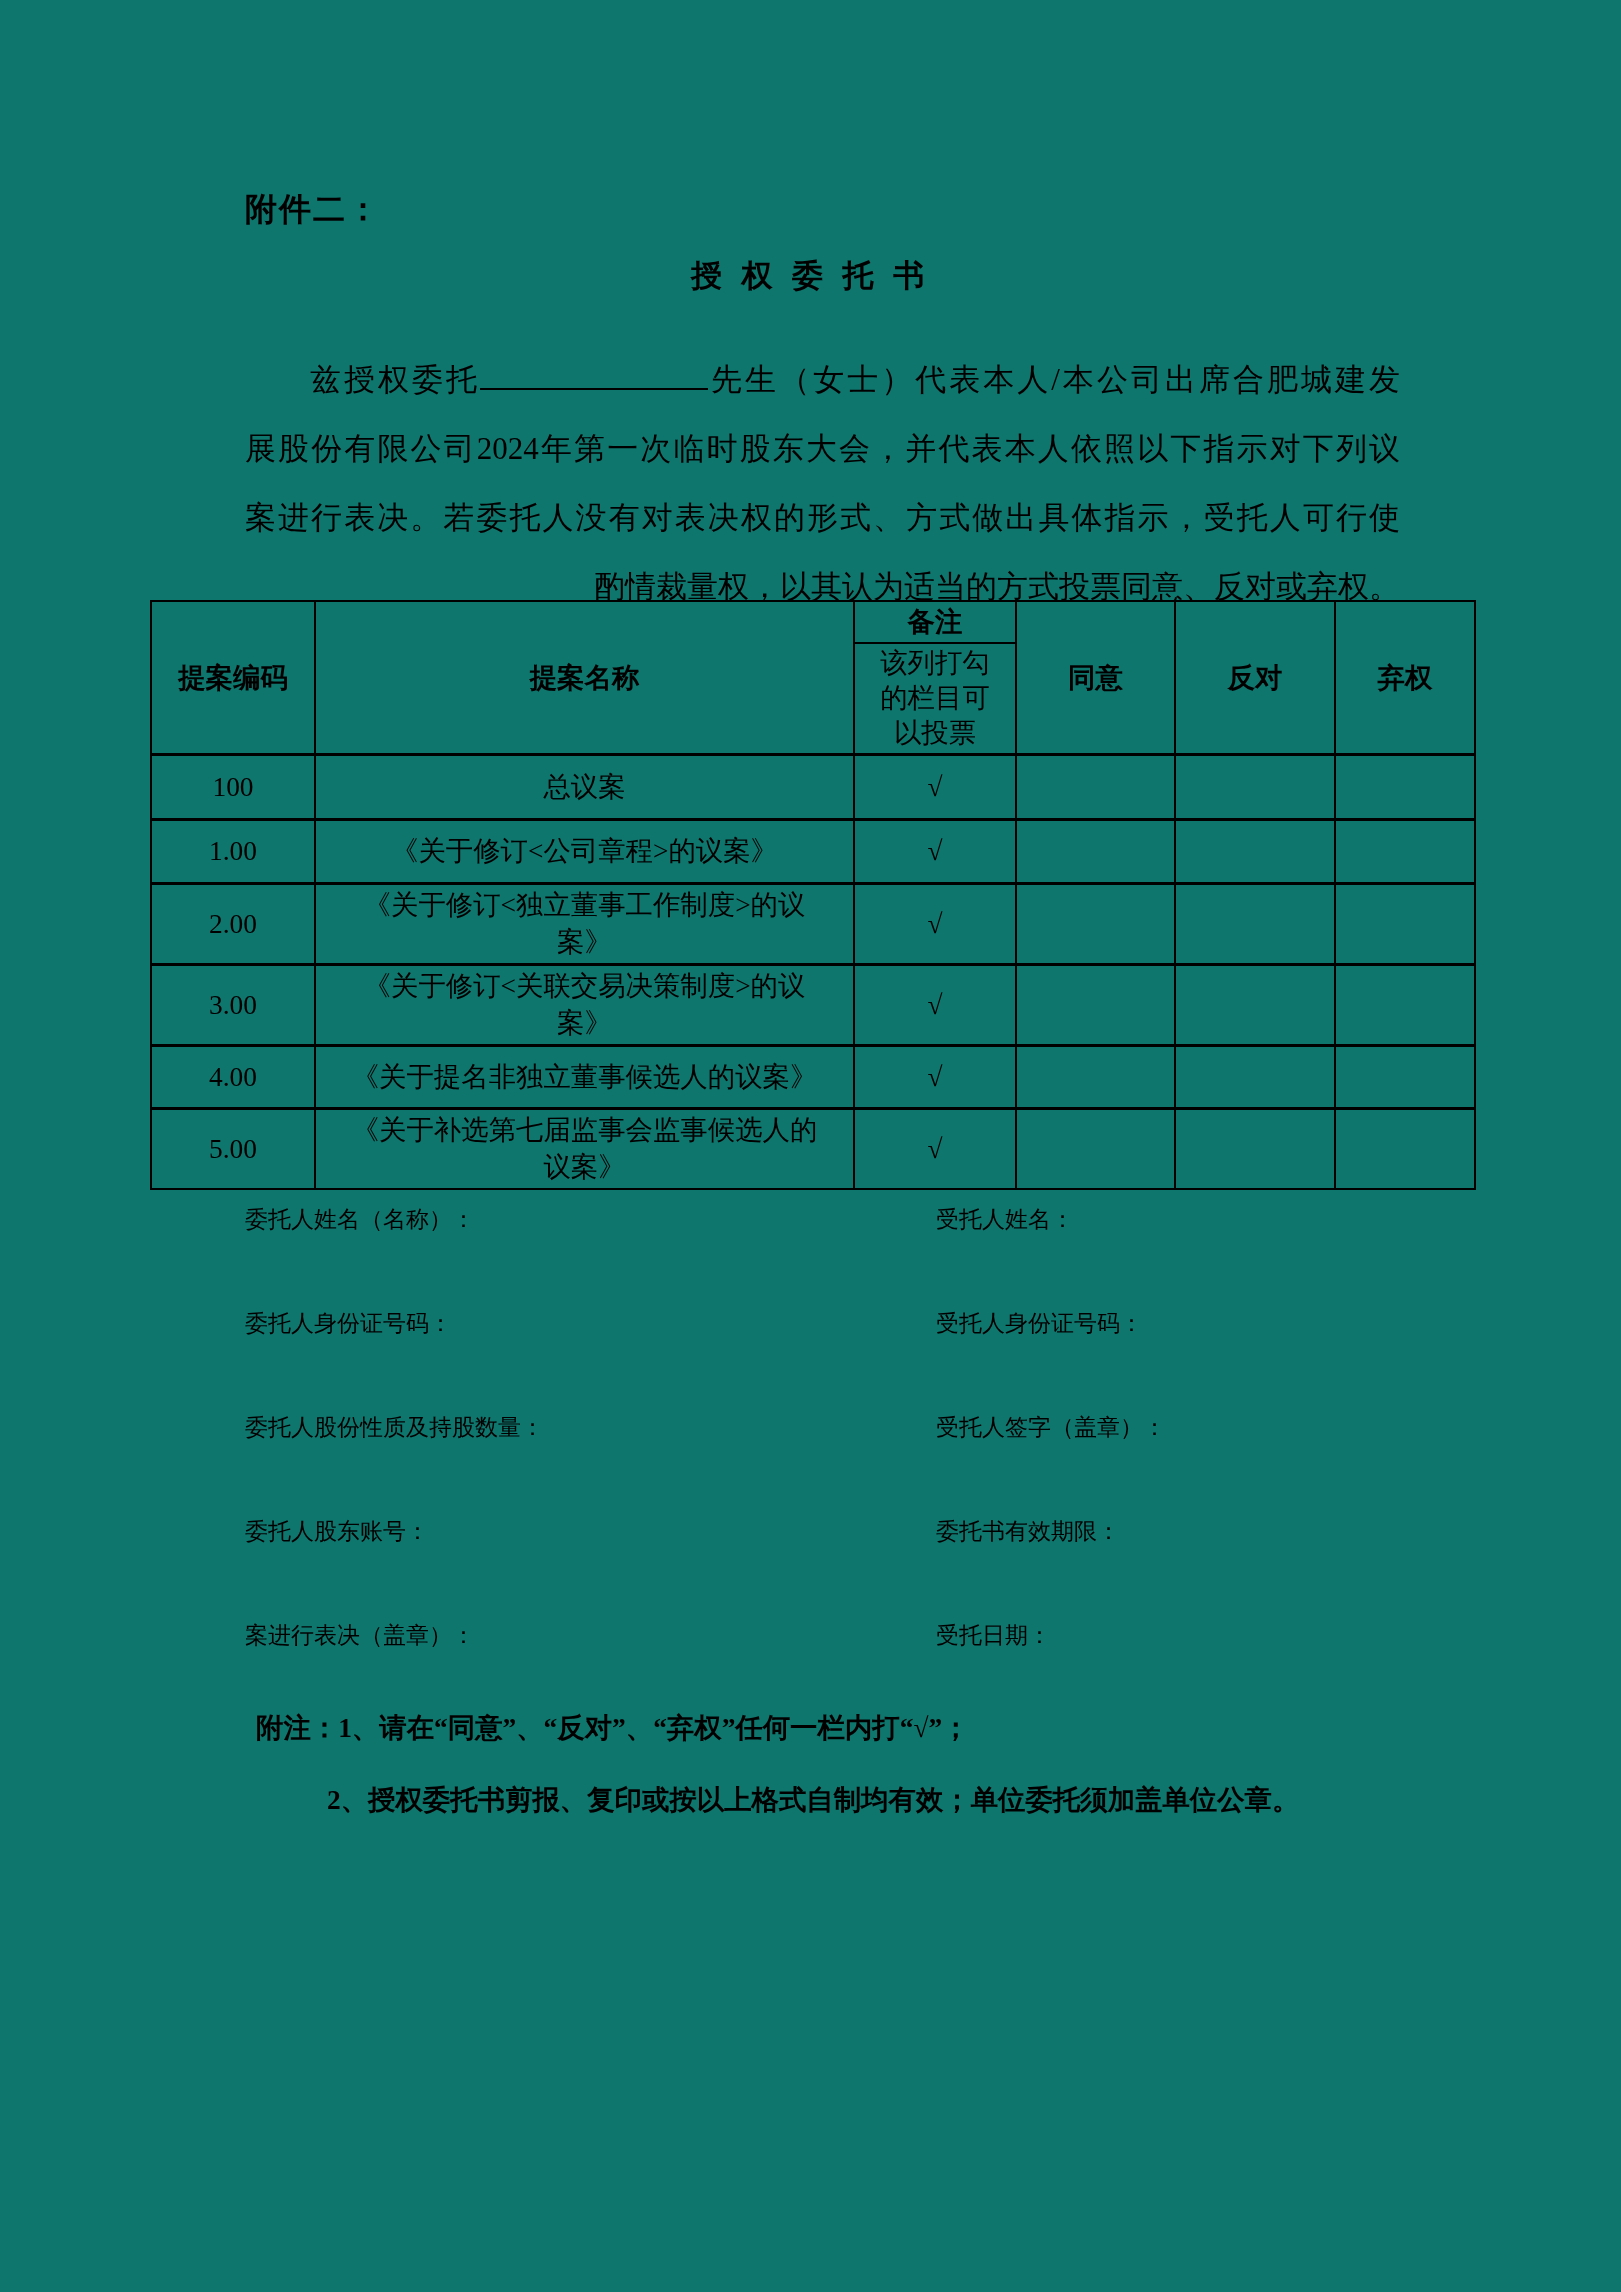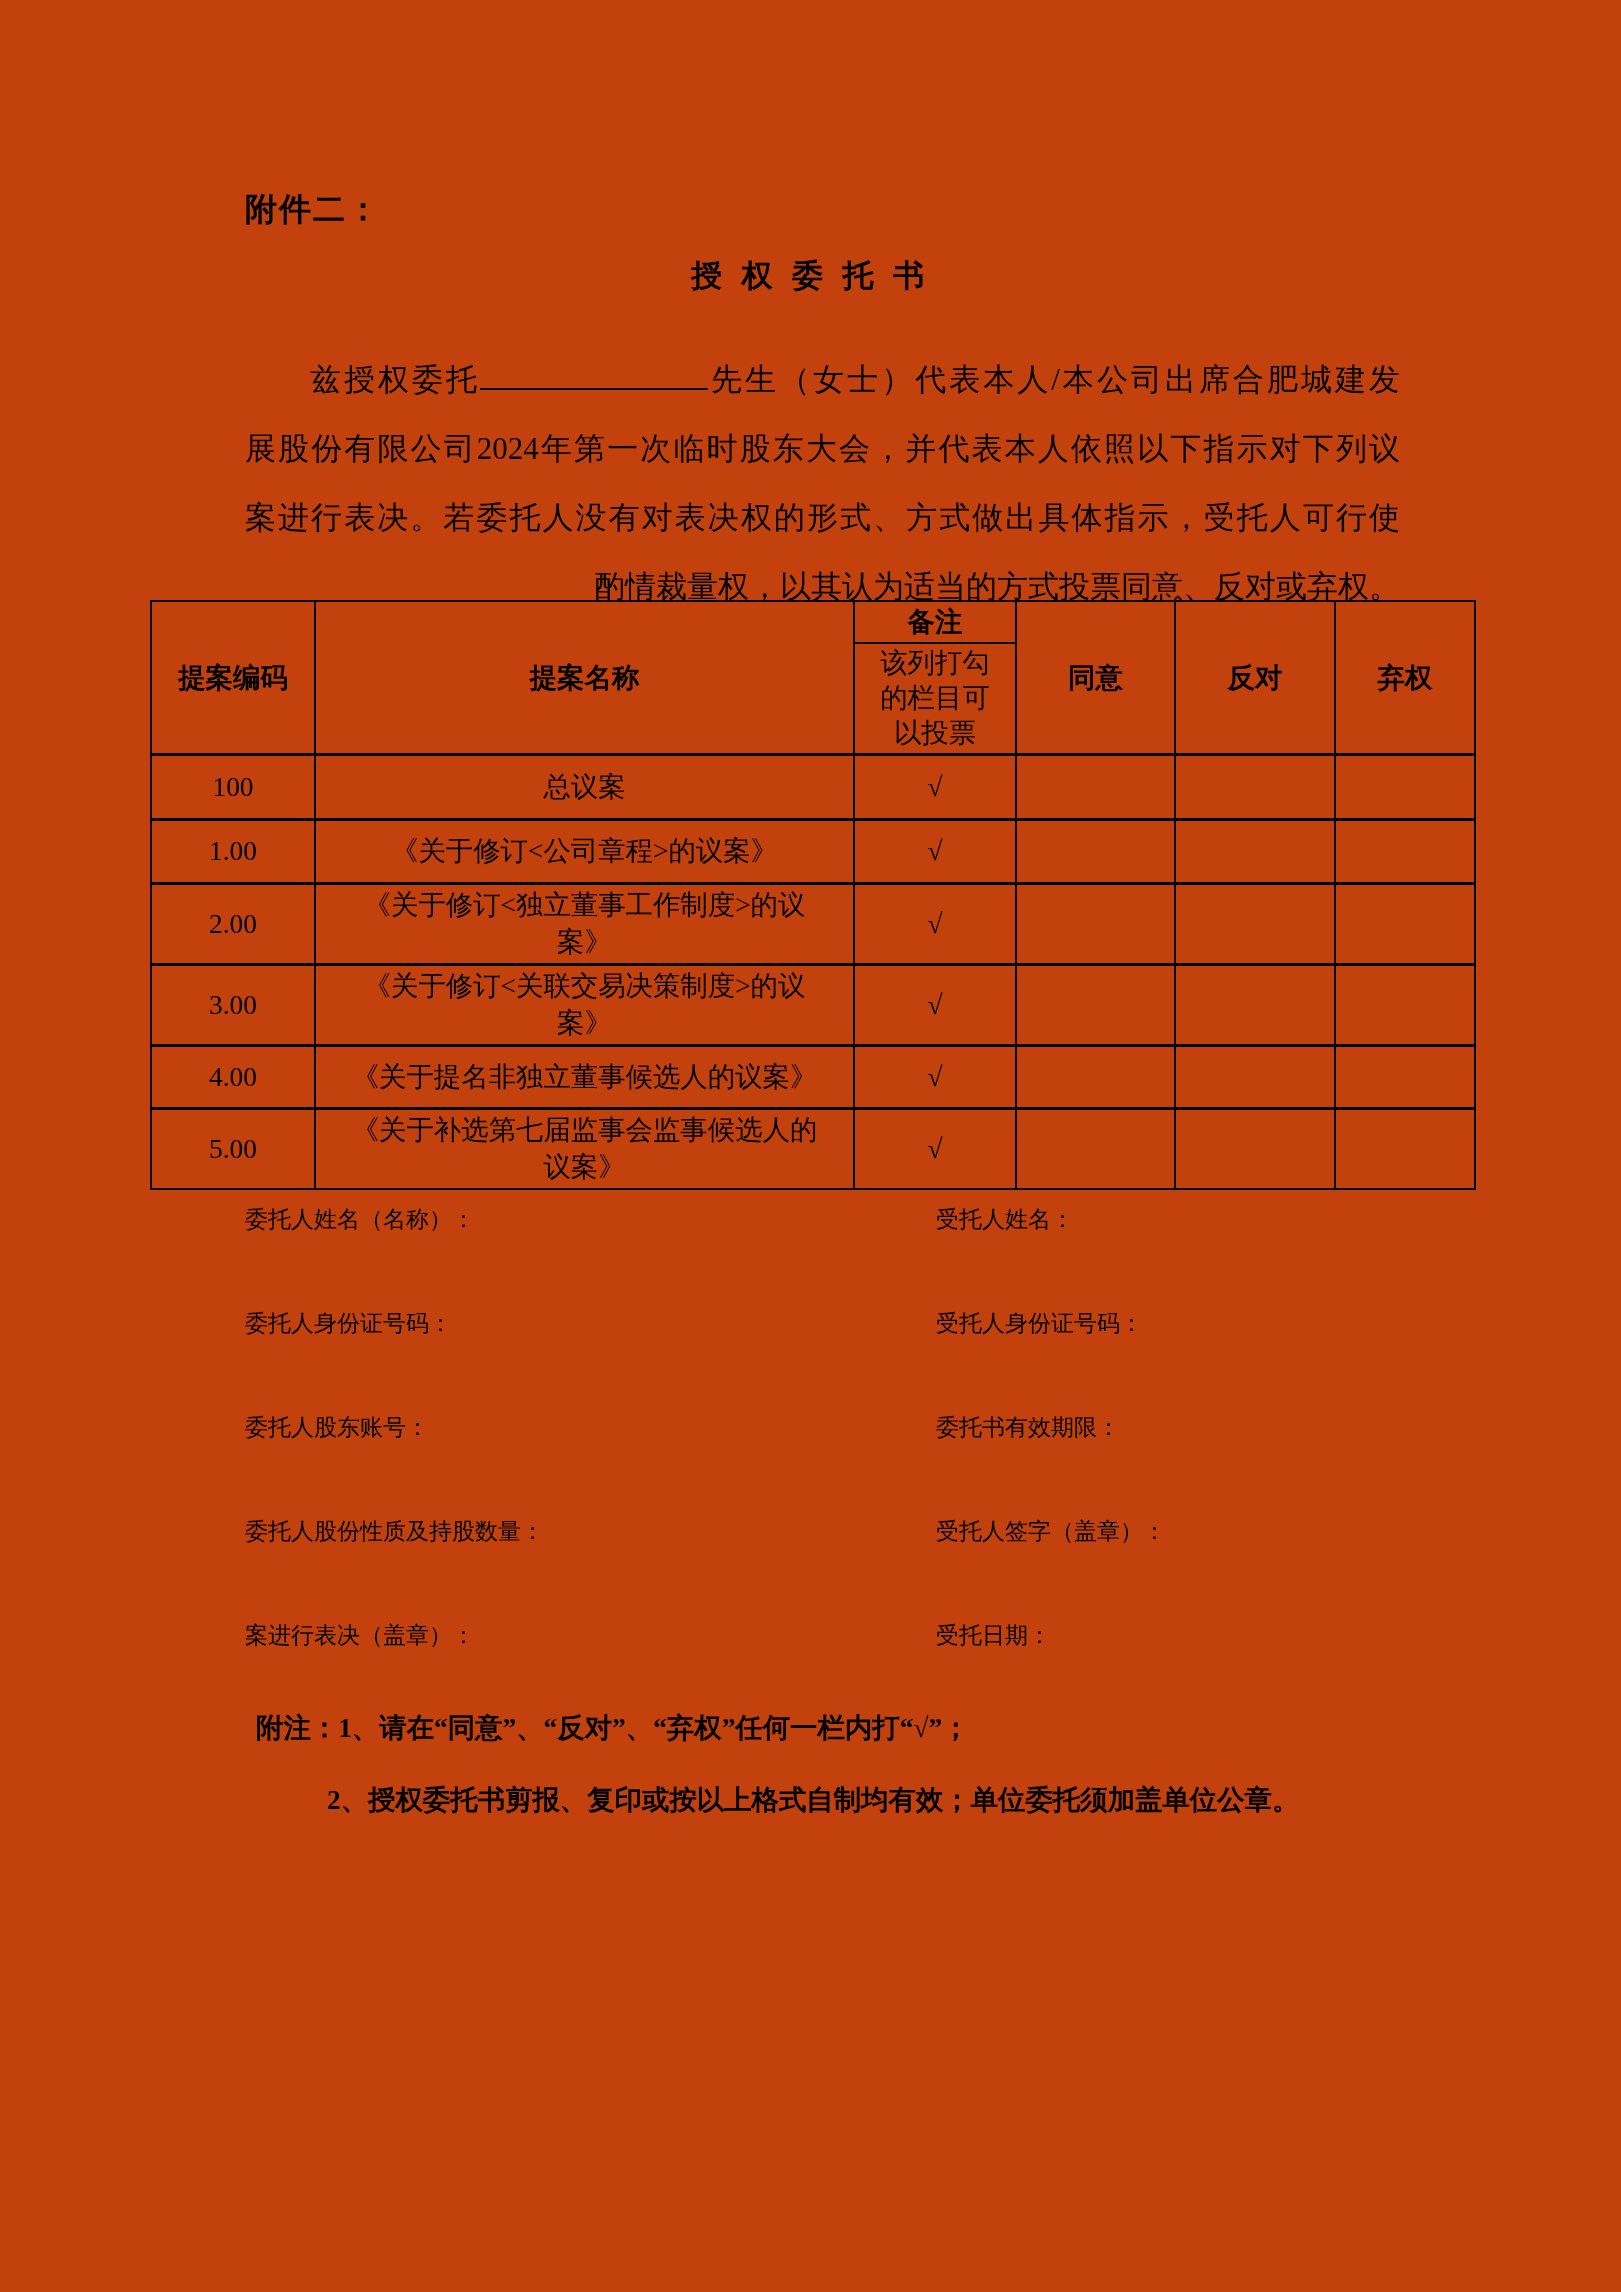--- a/index.html
+++ b/index.html
@@ -2,21 +2,21 @@
 <html><head>
 <meta charset="utf-8">
 <style>
   * { margin: 0; padding: 0; box-sizing: border-box; }
   html, body { background: #888; }
   .page {
     position: relative;
     width: 1621px;
     height: 2293px;
     margin: 0 auto;
-    background: #c2410c;
+    background: #0f766e;
     color: #000000;
     font-family: "Liberation Serif", "DejaVu Serif", serif;
     overflow: hidden;
   }
   .attachment-label {
     position: absolute;
     left: 245px; top: 188px;
     font-size: 32px;
     font-weight: bold;
     letter-spacing: 2px;
@@ -210,28 +210,28 @@
   <div class="fields">
     <div class="field-row">
       <span class="flabel">委托人姓名（名称）：</span>
       <span class="flabel right">受托人姓名：</span>
     </div>
     <div class="field-row">
       <span class="flabel">委托人身份证号码：</span>
       <span class="flabel right">受托人身份证号码：</span>
     </div>
     <div class="field-row">
+      <span class="flabel">委托人股份性质及持股数量：</span>
+      <span class="flabel right">受托人签字（盖章）：</span>
+    </div>
+    <div class="field-row">
       <span class="flabel">委托人股东账号：</span>
       <span class="flabel right">委托书有效期限：</span>
     </div>
     <div class="field-row">
-      <span class="flabel">委托人股份性质及持股数量：</span>
-      <span class="flabel right">受托人签字（盖章）：</span>
-    </div>
-    <div class="field-row">
       <span class="flabel">案进行表决（盖章）：</span>
       <span class="flabel right">受托日期：</span>
     </div>
   </div>
 
   <div class="note1">附注：1、请在“同意”、“反对”、“弃权”任何一栏内打“√”；</div>
   <div class="note2">2、授权委托书剪报、复印或按以上格式自制均有效；单位委托须加盖单位公章。</div>
 
 </div>
 

